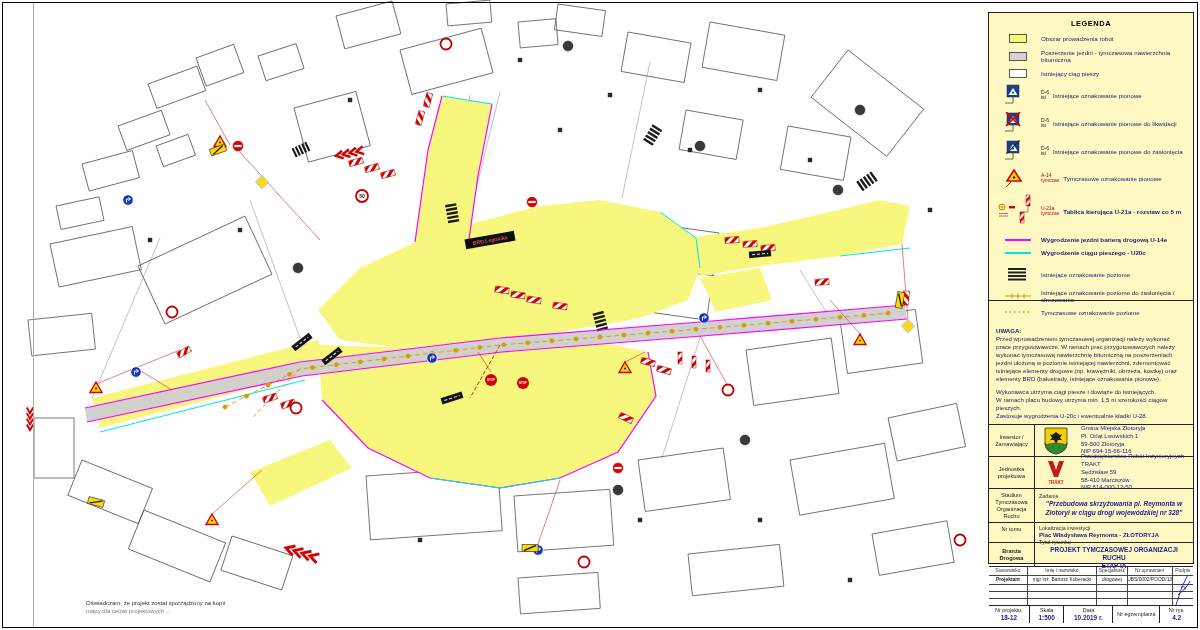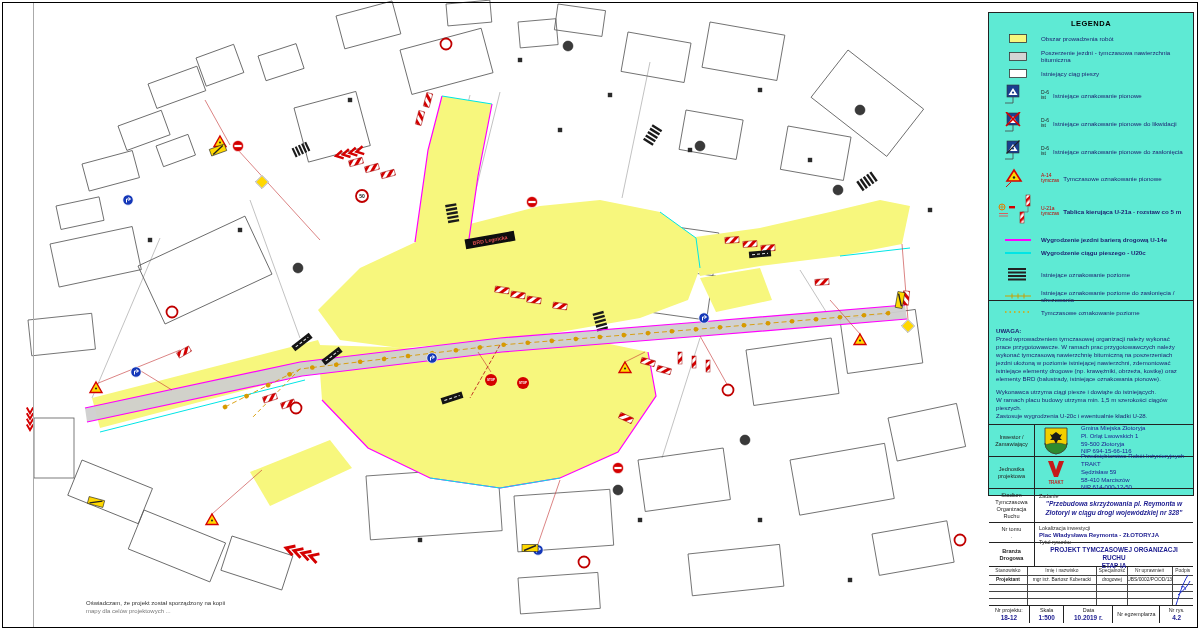--- a/index.html
+++ b/index.html
@@ -5,22 +5,22 @@
   html,body{margin:0;padding:0;background:#e8e8e8;}
   .sheet{position:relative;width:1200px;height:630px;background:#ffffff;overflow:hidden;
          font-family:"Liberation Sans", sans-serif;color:#111;}
   .frame{position:absolute;left:2px;top:2px;right:2px;bottom:2px;border:1.6px solid #000;pointer-events:none;z-index:40;}
   .marginline{position:absolute;left:33px;top:2px;bottom:2px;width:0;border-left:0.8px solid #aaa;z-index:5;}
   .mapwrap{position:absolute;left:0;top:0;width:988px;height:630px;}
   .declaration{position:absolute;left:86px;top:600px;width:260px;font-size:6px;color:#333;line-height:1.3;z-index:20;}
   .declaration .l2{color:#777;height:7px;overflow:hidden;}
 
   
-  .panel{position:absolute;left:988px;top:12px;width:206px;height:484px;border:1px solid #222;
-         background:#5eead4;z-index:30;display:flex;flex-direction:column;box-sizing:border-box;}
+  .panel{position:absolute;left:988px;top:12px;width:206px;height:552px;border:1px solid #222;
+         background:#fef9c3;z-index:30;display:flex;flex-direction:column;box-sizing:border-box;}
   .legend{border-bottom:1px solid #222;padding:4px 6px 6px 6px;height:288px;box-sizing:border-box;}
   .legend-title{text-align:center;font-size:7.5px;font-weight:bold;letter-spacing:.5px;margin:2px 0 6px 0;color:#000;}
   .litem{display:flex;align-items:center;margin-bottom:6px;}
   .licon{width:46px;flex:0 0 46px;display:flex;justify-content:center;align-items:center;}
   .ltext{font-size:6.2px;color:#1c1c6e;line-height:1.15;}
   .lcode{font-size:5px;line-height:1;color:#222;}
   .lcode .red{color:#c00000;}
 
   .notes{padding:26px 7px 4px 7px;font-size:6.1px;color:#1c1c6e;line-height:1.3;flex:1;}
   .notes .nh{font-weight:bold;}

